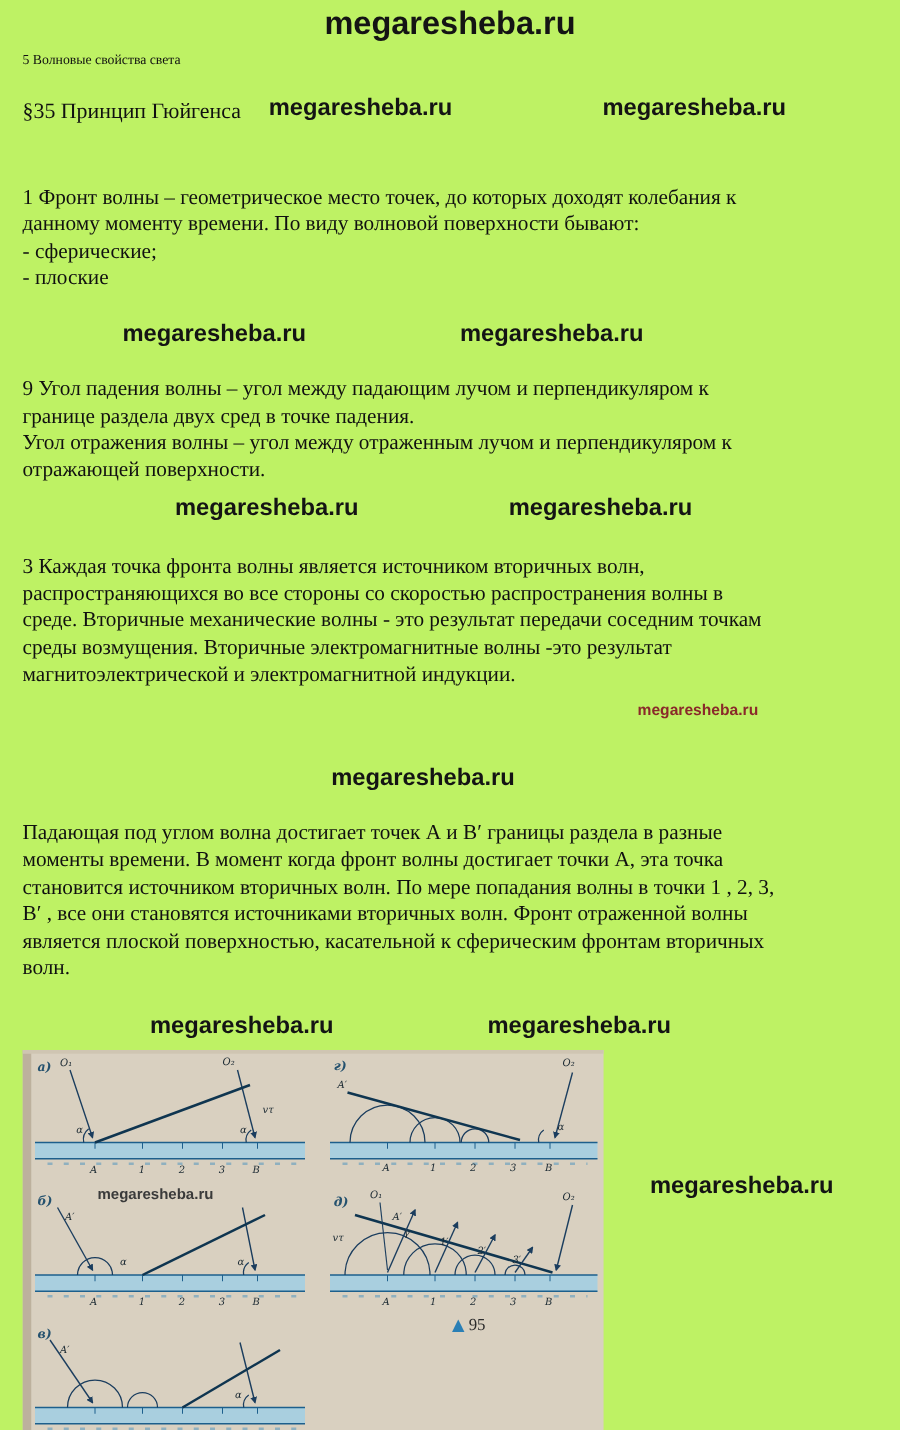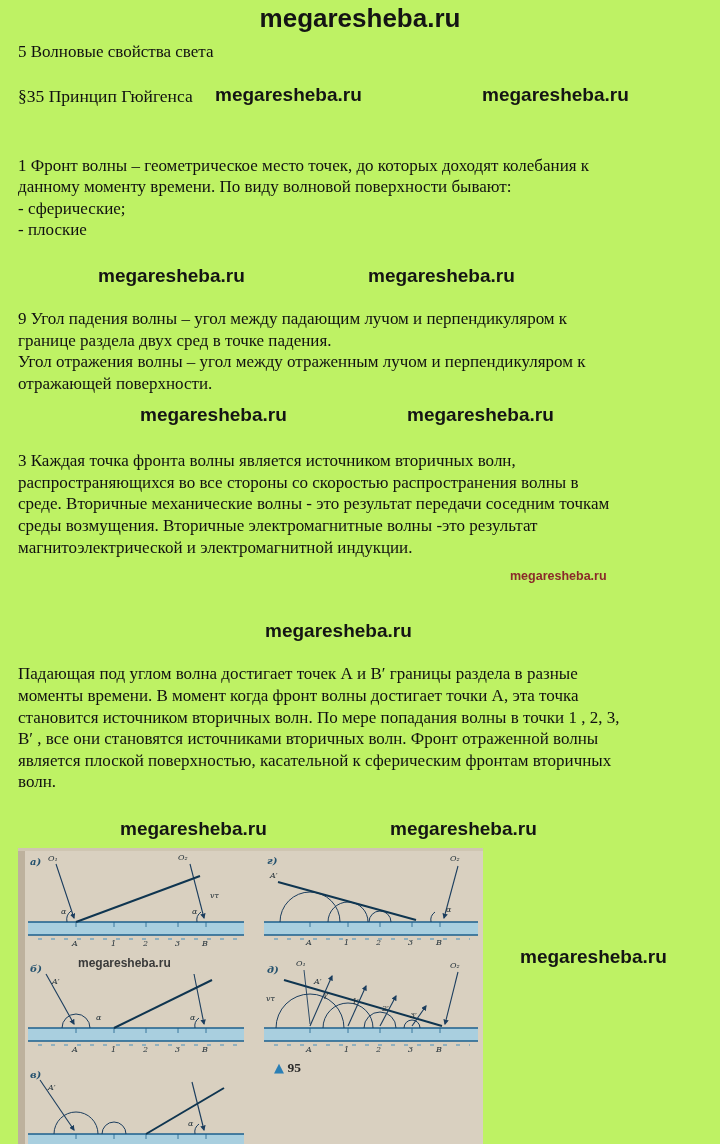--- a/index.html
+++ b/index.html
@@ -4,28 +4,28 @@
 <style>
   html,body{margin:0;padding:0;background:#ffffff;}
   .page{width:720px;height:1144px;background:#bef264;position:relative;overflow:hidden;
         font-family:"Liberation Serif","DejaVu Serif",serif;color:#101010;}
   .wm{font-family:"Liberation Sans","DejaVu Sans",sans-serif;font-weight:bold;color:#141414;white-space:nowrap;}
   .wm-top{font-size:26px;text-align:center;padding-top:3px;}
   .wm-19{font-size:19px;}
   .wm-12{font-size:12px;color:#3a3a3a;}
   .wm-red{font-size:12.5px;color:#8a2a2a;font-family:"Liberation Sans","DejaVu Sans",sans-serif;font-weight:bold;}
   .txt{font-size:17px;line-height:21.6px;margin:0 14px 0 18px;white-space:pre-line;position:relative;}
-  .chapter{margin:8px 0 0 18px;font-size:17px;}
+  .chapter{margin:8px 0 0 18px;font-size:11px;}
   .section-row{margin:24px 0 0 18px;position:relative;height:24px;font-size:17.5px;}
   .abs{position:absolute;}
   .wmrow{position:relative;height:22px;margin-top:9px;}
   .figrow{position:relative;height:332px;margin-top:12px;}
   .figure{position:absolute;left:18px;top:0;width:465px;height:330px;}
   .fig-caption{position:absolute;left:256px;top:212px;width:202px;color:#2b2b2b;}
-  .cap-head{font-size:13.5px;font-weight:bold;}
+  .cap-head{font-size:13.5px;font-weight:normal;text-align:center;}
   .cap-tri{color:#2a7fb5;font-size:13px;font-family:"DejaVu Sans",sans-serif;}
   
   .pl{font:italic bold 10px "DejaVu Serif",serif;fill:#24516e;}
   .lb{font:italic 8px "DejaVu Serif",serif;fill:#1c2a33;}
   .ray{stroke:#1b3d5e;stroke-width:1.1;}
   .thin{stroke:#1b3d5e;stroke-width:0.9;}
   .front{stroke:#0f3550;stroke-width:2;}
   .arc{stroke:#1b3d5e;stroke-width:1;fill:none;}
   .bandline{stroke:#1d5f8c;stroke-width:1.3;}
   .tick{stroke:#1d5f8c;stroke-width:0.8;}

